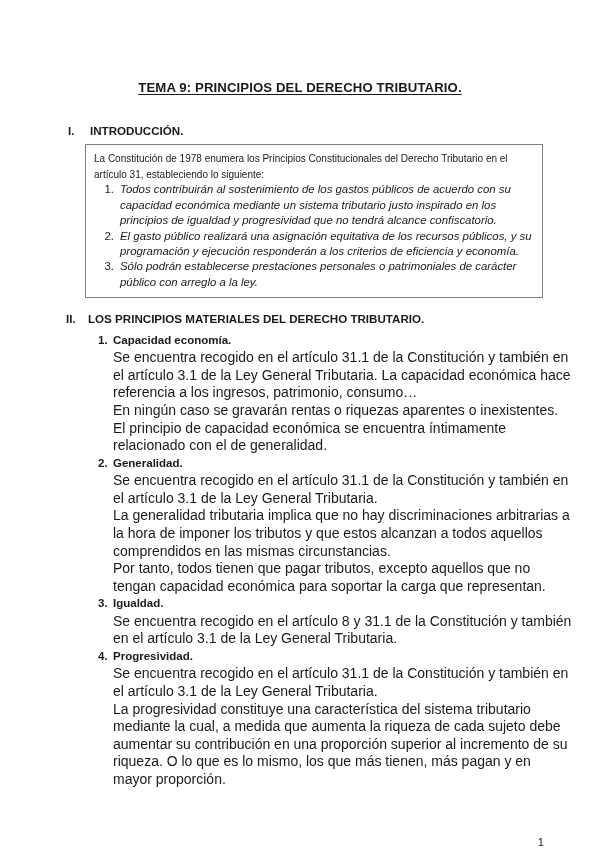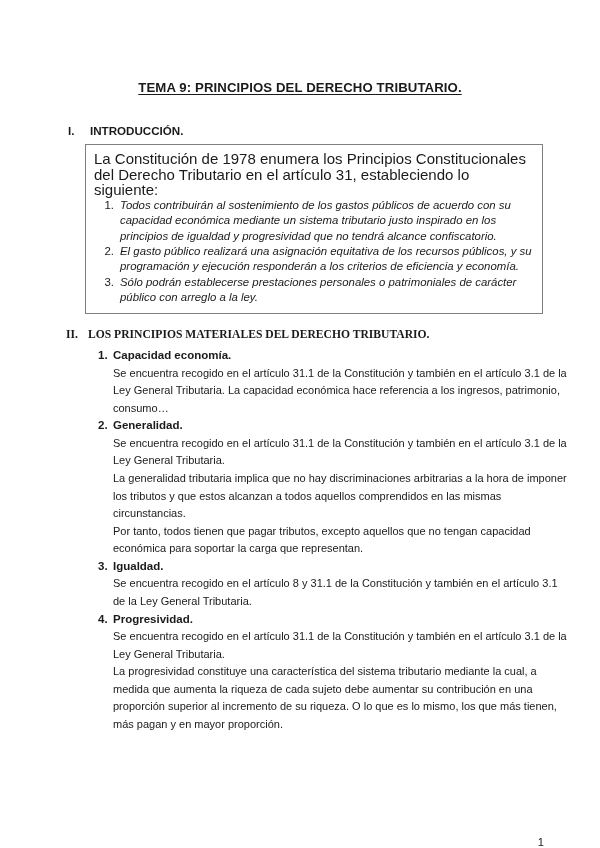--- a/index.html
+++ b/index.html
@@ -57,34 +57,34 @@
     width: 22px;
     flex: 0 0 22px;
     text-align: left;
     padding-left: 0;
   }
   .sec-head .txt {
     flex: 1 1 auto;
   }
 
   #section-intro .sec-head { margin-left: 68px; margin-top: 27px; }
-  #section-materiales .sec-head { margin-left: 66px; margin-top: 13px; font-family: Liberation Serif, serif; }
+  #section-materiales .sec-head { margin-left: 66px; margin-top: 13px; }
 
   
   .quote-box {
     position: relative;
     margin: 6px 0 0 85px;
     width: 458px;
     box-sizing: border-box;
     border: 1px solid #808080;
     padding: 6px 8px 7px 8px;
     background: #ffffff;
   }
   .quote-lead {
-    font-size: 15px;
+    font-size: 10px;
     line-height: 15.4px;
     margin: 0;
   }
   ol.quote-list {
     list-style: none;
     margin: 0;
     padding: 0;
   }
   ol.quote-list > li {
     display: flex;
@@ -127,21 +127,21 @@
   }
   .principle-head .p-title {
     flex: 1 1 auto;
   }
   .principle-body {
     margin-left: 113px;
     margin-right: 28px;
   }
   .principle-body p {
     margin: 0;
-    font-size: 11px;
+    font-size: 14px;
     line-height: 17.6px;
     text-align: left;
   }
 
   
   .page-number {
     position: absolute;
     right: 56px;
     top: 793px;
     font-size: 11.2px;
@@ -189,20 +189,22 @@
 
     <div class="principles">
 
       <div class="principle">
         <div class="principle-head">
           <span class="p-num">1.</span>
           <span class="p-title">Capacidad economía.</span>
         </div>
         <div class="principle-body">
           <p>Se encuentra recogido en el artículo 31.1 de la Constitución y también en el artículo 3.1 de la Ley General Tributaria. La capacidad económica hace referencia a los ingresos, patrimonio, consumo…</p>
+          <p>En ningún caso se gravarán rentas o riquezas aparentes o inexistentes.</p>
+          <p>El principio de capacidad económica se encuentra íntimamente relacionado con el de generalidad.</p>
         </div>
       </div>
 
       <div class="principle">
         <div class="principle-head">
           <span class="p-num">2.</span>
           <span class="p-title">Generalidad.</span>
         </div>
         <div class="principle-body">
           <p>Se encuentra recogido en el artículo 31.1 de la Constitución y también en el artículo 3.1 de la Ley General Tributaria.</p>

